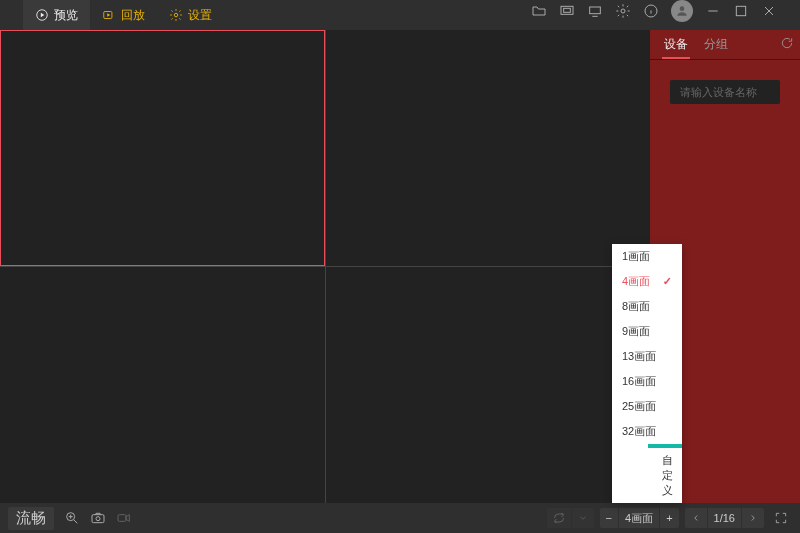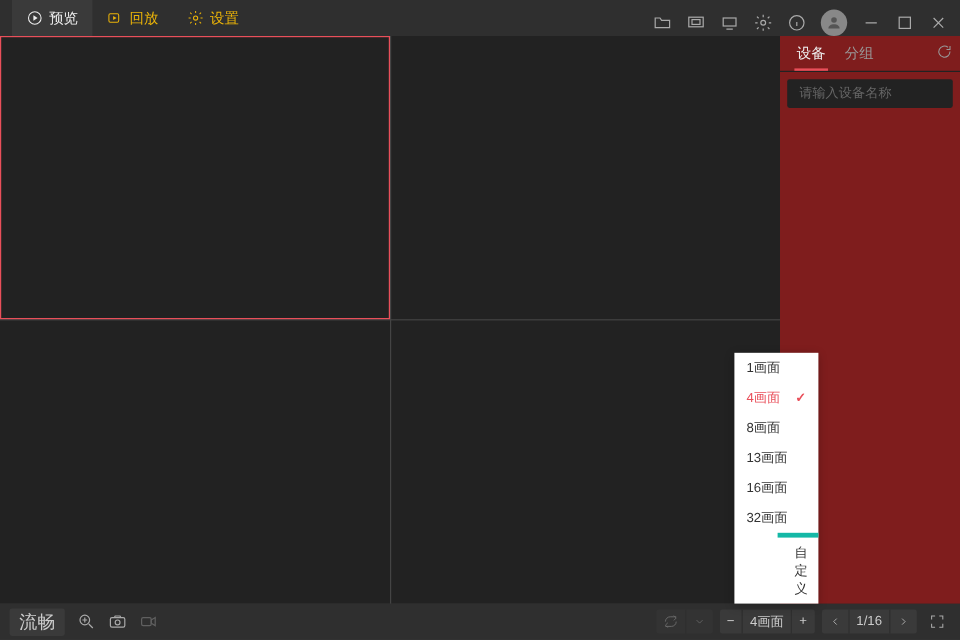--- a/index.html
+++ b/index.html
@@ -1,18 +1,18 @@
 <!DOCTYPE html>
 <html><head>
 <meta charset="utf-8">
 <style>
 * { margin: 0; padding: 0; box-sizing: border-box; font-family: "Microsoft YaHei", sans-serif; }
 body { background: #2a2a2a; width: 800px; height: 533px; overflow: hidden; color: #ccc; font-size: 12px; }
 
-.titlebar { height: 30px; background: #2f2f2f; display: flex; align-items: flex-end; padding: 0 10px; }
+.titlebar { height: 30px; background: #2f2f2f; display: flex; align-items: flex-start; padding: 0 23px; }
 .nav-tabs { display: flex; height: 100%; }
 .nav-tab { display: flex; align-items: center; padding: 0 12px; cursor: pointer; color: #eab308; gap: 5px; }
 .nav-tab.active { background: #3a3a3a; color: #eee; }
 .nav-tab svg { width: 14px; height: 14px; }
 .titlebar-right { margin-left: auto; display: flex; align-items: center; gap: 12px; }
 .titlebar-right .icon-btn { width: 16px; height: 16px; display: flex; align-items: center; justify-content: center; cursor: pointer; color: #aaa; }
 .avatar { width: 22px; height: 22px; border-radius: 50%; background: #888; display: flex; align-items: center; justify-content: center; }
 .avatar svg { width: 14px; height: 14px; fill: #555; }
 
 .main { display: flex; height: 473px; }
@@ -20,21 +20,21 @@
 .grid { display: grid; grid-template-columns: 1fr 1fr; grid-template-rows: 1fr 1fr; height: 100%; gap: 1px; background: #444; }
 .cell { background: #222; position: relative; }
 .cell.selected { outline: 1px solid #e94f5a; outline-offset: -1px; }
 
 .sidebar { width: 150px; background: #7f1d1d; display: flex; flex-direction: column; }
 .side-tabs { display: flex; align-items: center; height: 30px; padding: 0 6px; border-bottom: 1px solid #222; }
 .side-tab { padding: 0 8px; height: 100%; display: flex; align-items: center; cursor: pointer; color: #999; position: relative; }
 .side-tab.active { color: #eee; }
 .side-tab.active::after { content: ""; position: absolute; bottom: 0; left: 6px; right: 6px; height: 2px; background: #e94f5a; }
 .refresh-btn { margin-left: auto; cursor: pointer; color: #999; }
-.search-box { margin: 6px; background: #222; border-radius: 2px; height: 16px; display: flex; align-items: center; padding: 12px 6px; gap: 4px; }
+.search-box { margin: 20px; background: #222; border-radius: 2px; height: 16px; display: flex; align-items: center; padding: 12px 6px; gap: 4px; }
 .search-box input { flex: 1; background: transparent; border: none; color: #ccc; font-size: 11px; outline: none; }
 .search-box input::placeholder { color: #666; }
 
 .footer { height: 30px; background: #2f2f2f; display: flex; align-items: center; padding: 0 8px; gap: 8px; }
 .footer-left { display: flex; align-items: center; gap: 10px; }
 .stream-btn { background: #3a3a3a; padding: 2px 8px; border-radius: 2px; cursor: pointer; font-size: 15px; }
 .footer-left .icon-btn { cursor: pointer; color: #aaa; display: flex; }
 .footer-right { margin-left: auto; display: flex; align-items: center; gap: 6px; }
 .ctrl-group { display: flex; align-items: center; background: #3a3a3a; border-radius: 2px; height: 20px; }
 .ctrl-group .seg { padding: 0 6px; height: 100%; display: flex; align-items: center; cursor: pointer; color: #ccc; font-size: 11px; }
@@ -233,24 +233,30 @@
       <span>1画面</span>
     </div>
     <div class="popup-item selected">
       <span>4画面</span>
       <span class="check">✓</span>
     </div>
     <div class="popup-item">
       <span>8画面</span>
     </div>
     <div class="popup-item">
+      <span>9画面</span>
+    </div>
+    <div class="popup-item">
       <span>13画面</span>
     </div>
     <div class="popup-item">
       <span>16画面</span>
+    </div>
+    <div class="popup-item">
+      <span>25画面</span>
     </div>
     <div class="popup-item">
       <span>32画面</span>
     </div>
     <div class="popup-item custom">
       <svg width="12" height="12" viewBox="0 0 24 24" stroke="#333" fill="none" stroke-width="1.5">
         <rect x="3" y="3" width="8" height="8"></rect>
         <rect x="13" y="3" width="8" height="8"></rect>
         <rect x="3" y="13" width="8" height="8"></rect>
         <rect x="13" y="13" width="8" height="8"></rect>

